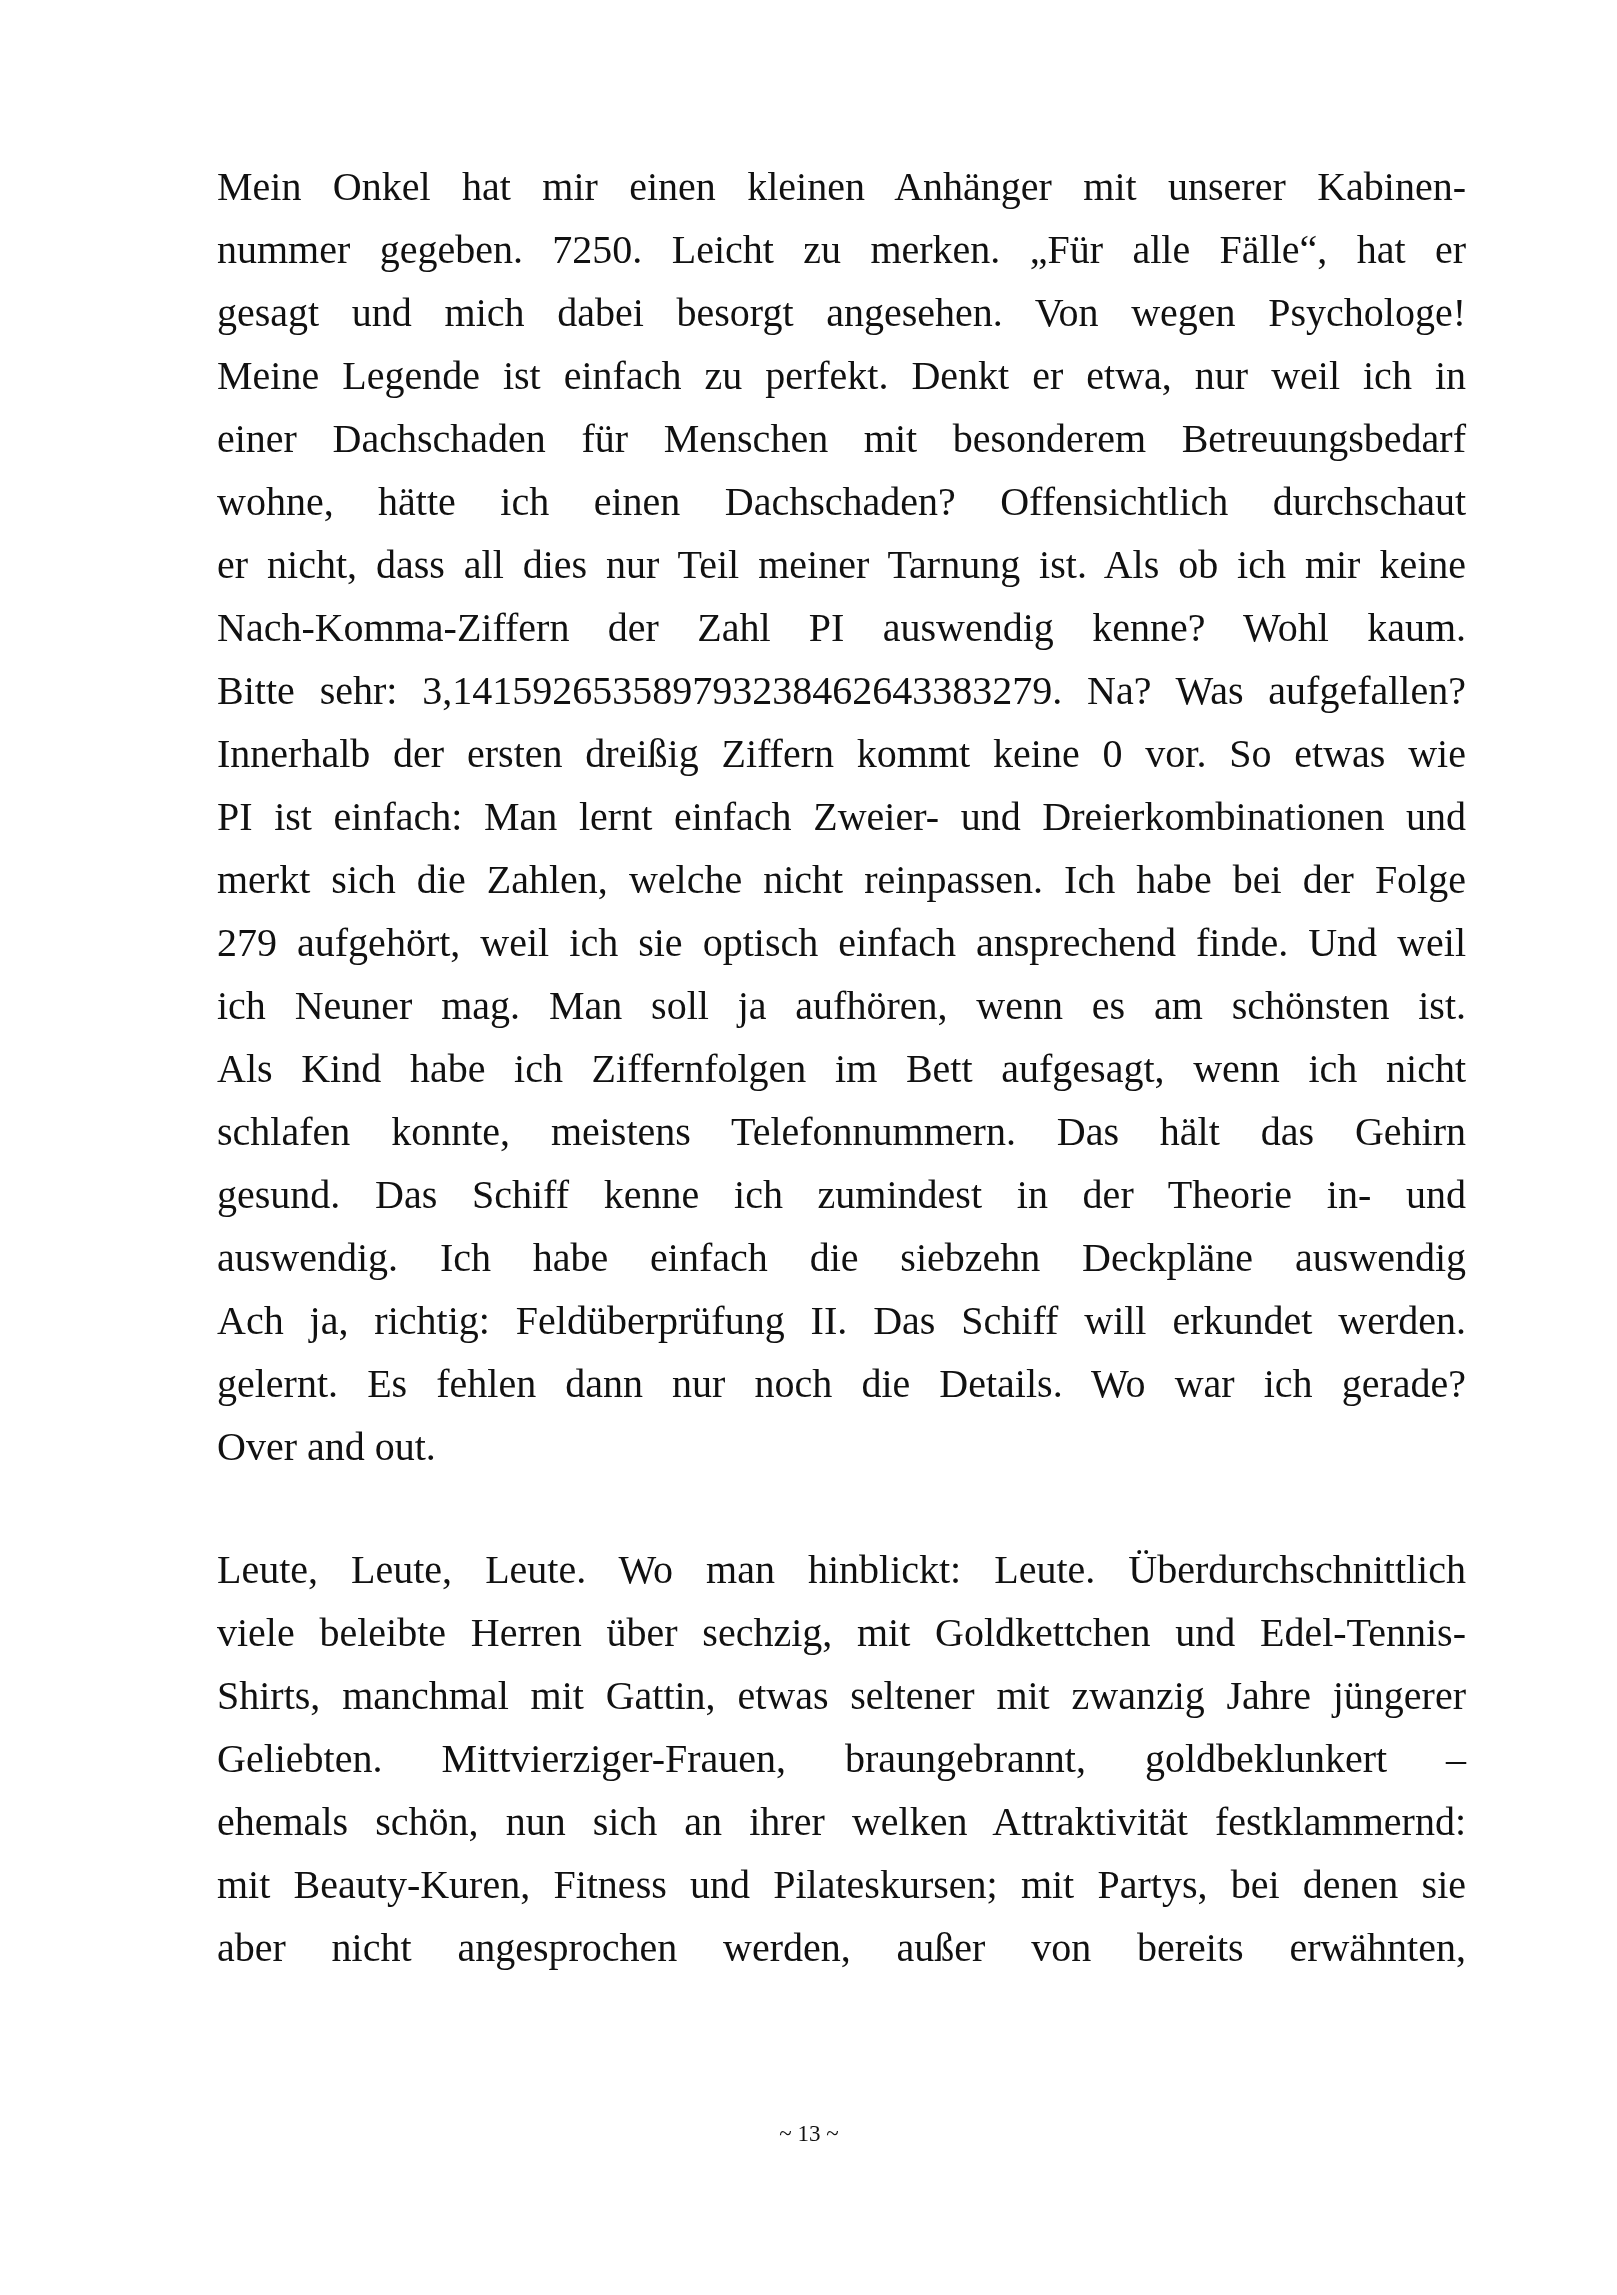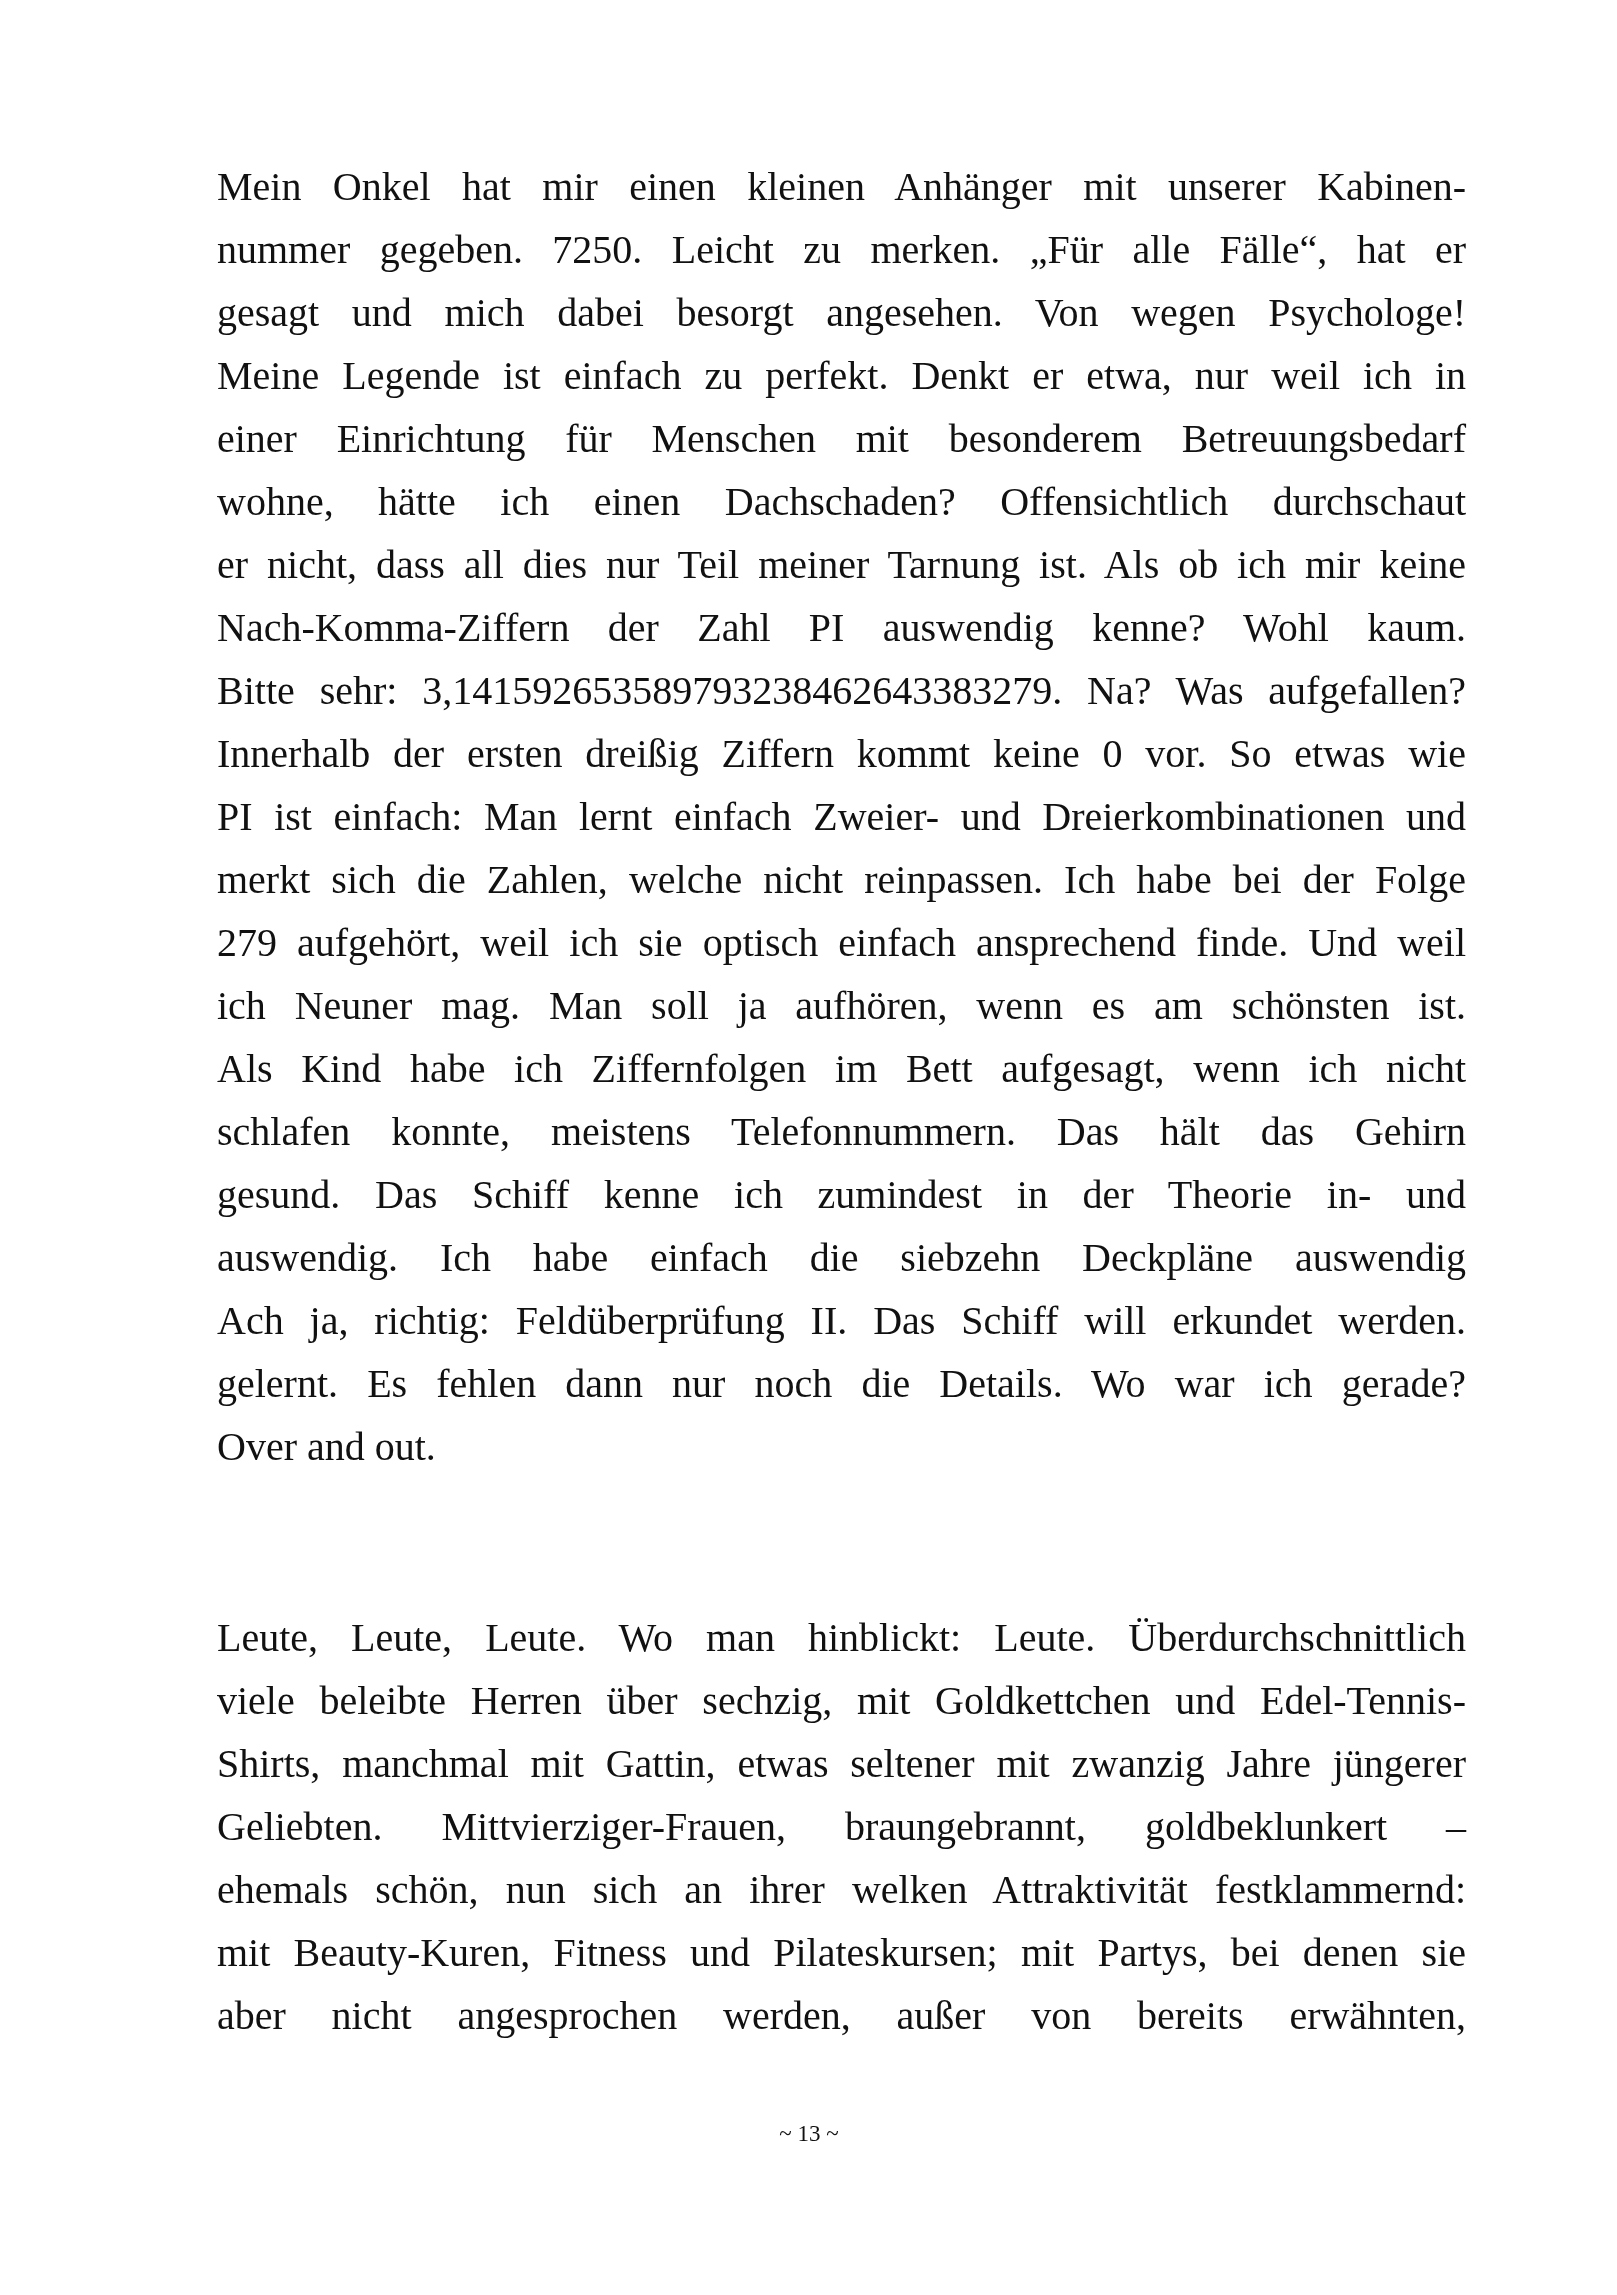--- a/index.html
+++ b/index.html
@@ -6,21 +6,21 @@
   body { width: 1618px; height: 2295px; position: relative; overflow: hidden; }
   .page {
     position: absolute; left: 0; top: 0; width: 1560px; height: 2295px;
     background: #ffffff; color: #111111;
     font-family: "Liberation Serif", "DejaVu Serif", serif;
   }
   .text-block {
     position: absolute; left: 217px; width: 1249px;
   }
   .para-1 { top: 155px; }
-  .para-2 { top: 1606px; }
+  .para-2 { top: 1538px; }
   .line {
     display: block;
     font-size: 40px;
     line-height: 63px;
     height: 63px;
     white-space: nowrap;
     text-align: justify;
     text-align-last: justify;
     overflow: visible;
   }
@@ -34,21 +34,21 @@
 </head>
 <body>
 
 <div class="page">
 
   <div class="text-block para-1">
     <span class="line">Mein Onkel hat mir einen kleinen Anhänger mit unserer Kabinen-</span>
     <span class="line">nummer gegeben. 7250. Leicht zu merken. „Für alle Fälle“, hat er</span>
     <span class="line">gesagt und mich dabei besorgt angesehen. Von wegen Psychologe!</span>
     <span class="line">Meine Legende ist einfach zu perfekt. Denkt er etwa, nur weil ich in</span>
-    <span class="line">einer Einrichtung für Menschen mit besonderem Betreuungsbedarf</span>
+    <span class="line">einer Dachschaden für Menschen mit besonderem Betreuungsbedarf</span>
     <span class="line">wohne, hätte ich einen Dachschaden? Offensichtlich durchschaut</span>
     <span class="line">er nicht, dass all dies nur Teil meiner Tarnung ist. Als ob ich mir keine</span>
     <span class="line">Nach-Komma-Ziffern der Zahl PI auswendig kenne? Wohl kaum.</span>
     <span class="line">Bitte sehr: 3,141592653589793238462643383279. Na? Was aufgefallen?</span>
     <span class="line">Innerhalb der ersten dreißig Ziffern kommt keine 0 vor. So etwas wie</span>
     <span class="line">PI ist einfach: Man lernt einfach Zweier- und Dreierkombinationen und</span>
     <span class="line">merkt sich die Zahlen, welche nicht reinpassen. Ich habe bei der Folge</span>
     <span class="line">279 aufgehört, weil ich sie optisch einfach ansprechend finde. Und weil</span>
     <span class="line">ich Neuner mag. Man soll ja aufhören, wenn es am schönsten ist.</span>
     <span class="line">Als Kind habe ich Ziffernfolgen im Bett aufgesagt, wenn ich nicht</span>

